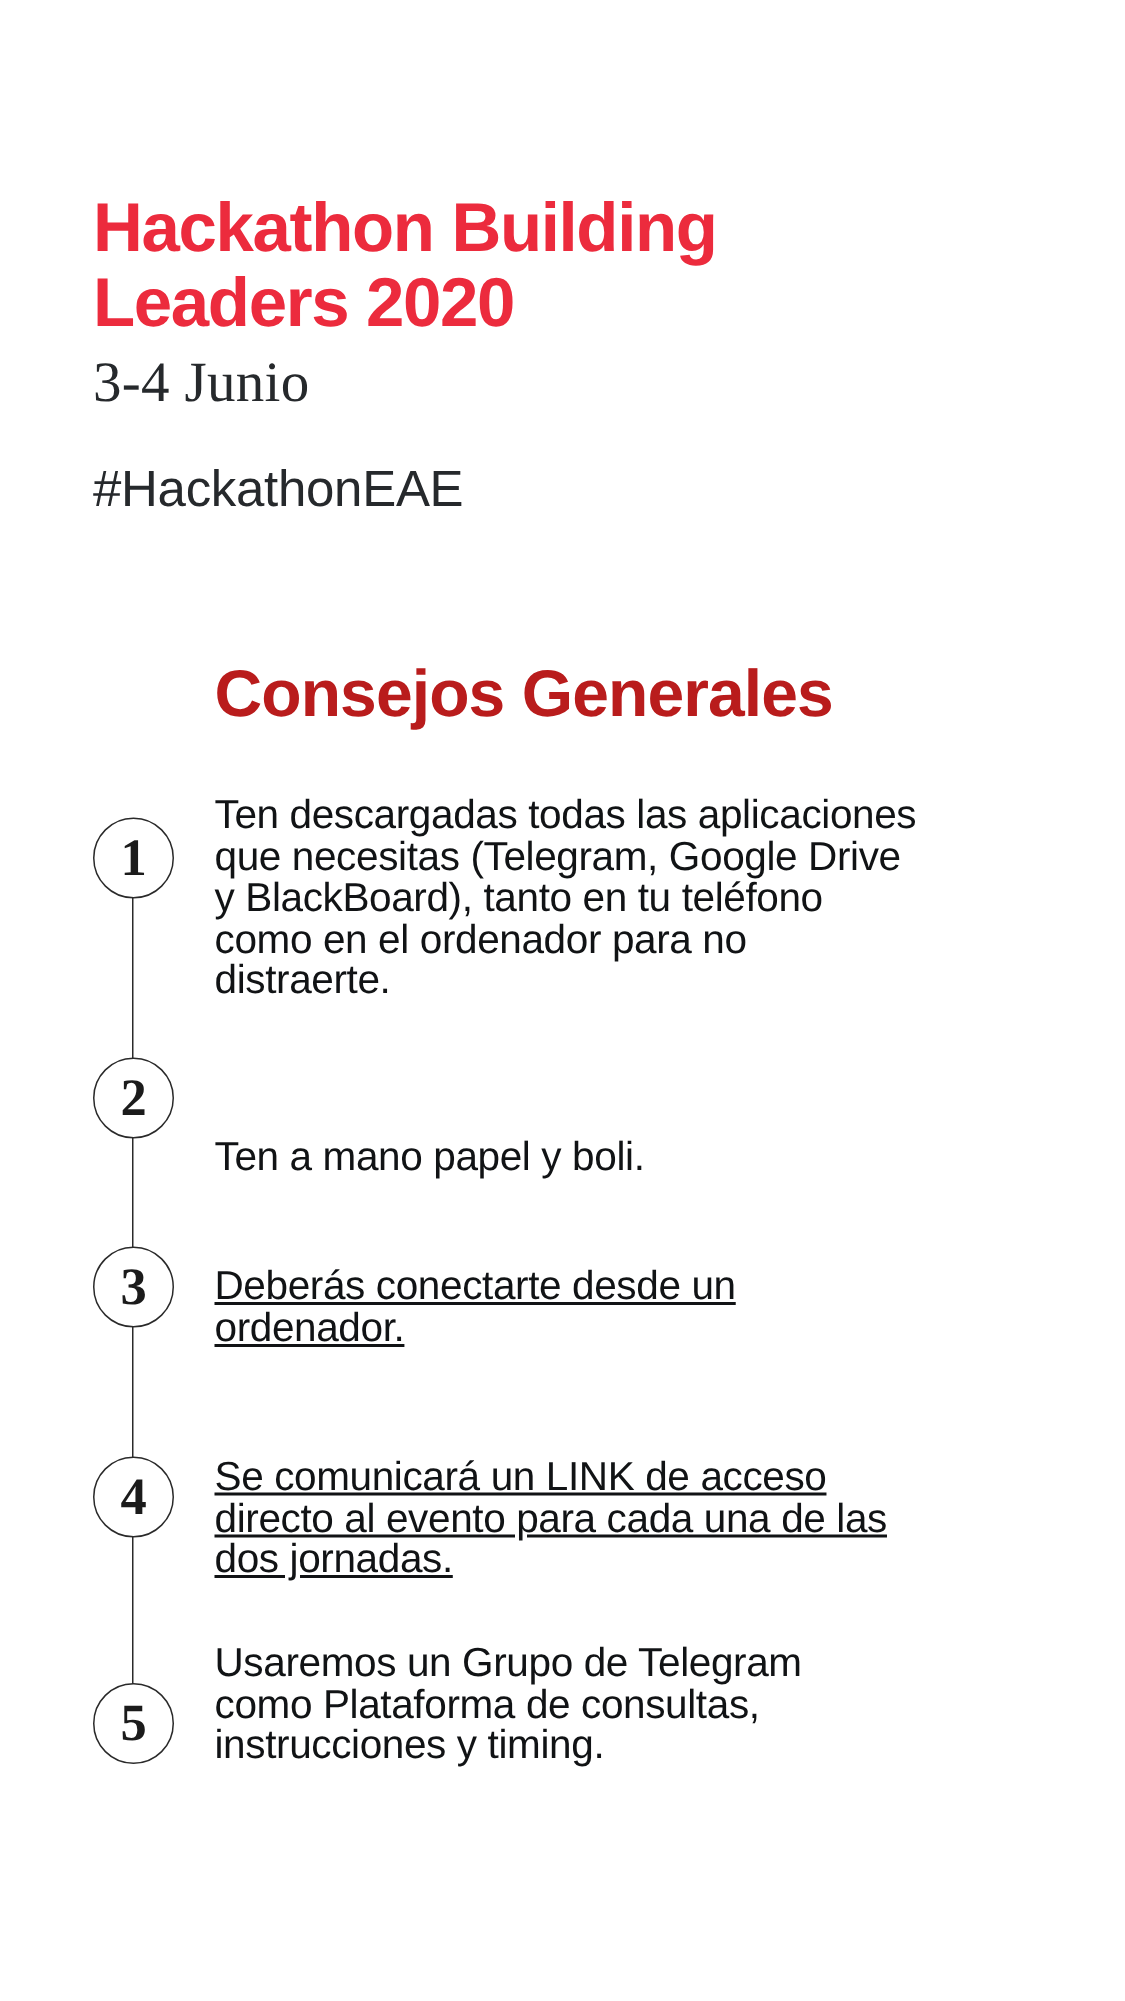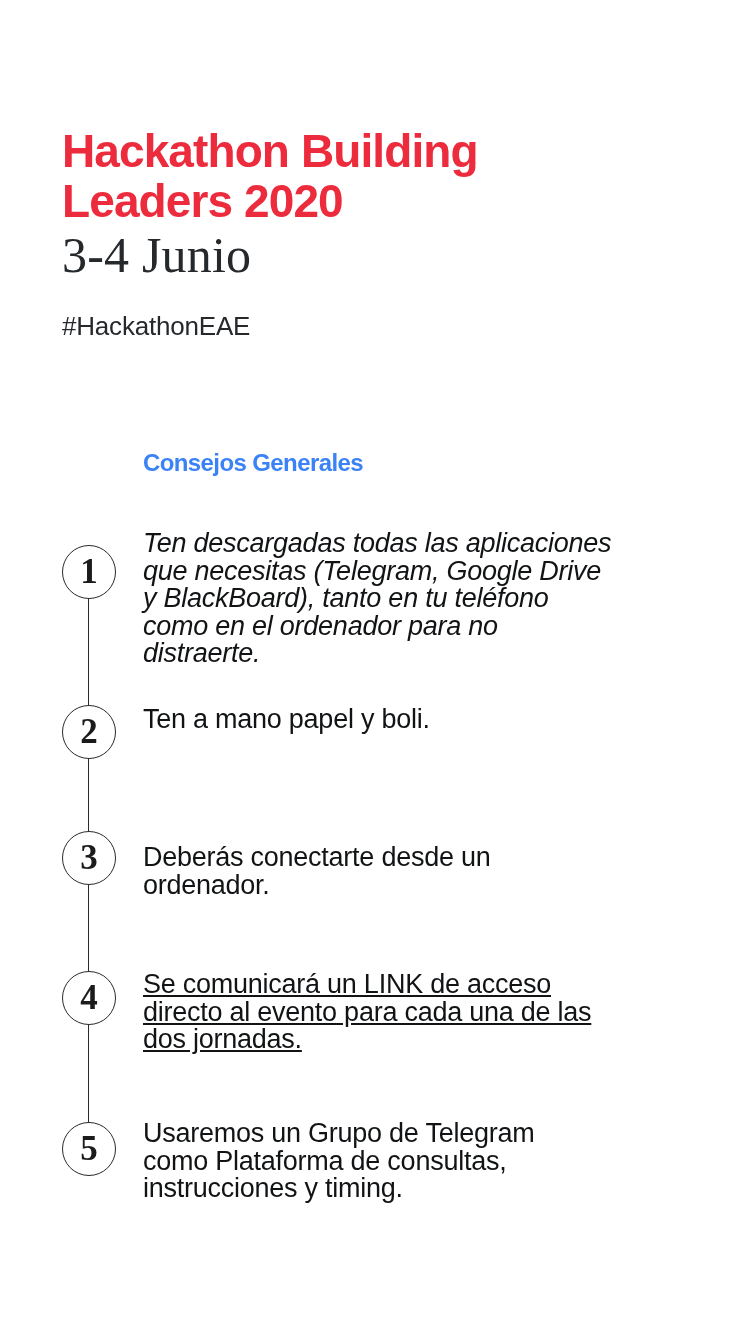--- a/index.html
+++ b/index.html
@@ -36,55 +36,55 @@
     font-size: 46px;
     line-height: 50px;
     letter-spacing: -0.9px;
     color: #ec2b3d;
     margin: 0;
     white-space: pre-line;
   }
   .event-dates {
     font-family: "Liberation Serif", serif;
     font-weight: 400;
-    font-size: 50px;
+    font-size: 38px;
     line-height: 54px;
     color: #26292c;
     margin: 0;
     padding-top: 2px;
     letter-spacing: 0.2px;
   }
 
   
   .hashtags {
     position: absolute;
     left: 62px;
     top: 306px;
     width: 620px;
   }
   .hashtag {
     font-family: "Liberation Sans", sans-serif;
     font-weight: 400;
-    font-size: 26px;
+    font-size: 34px;
     line-height: 41px;
     color: #26292c;
     letter-spacing: -0.2px;
   }
 
   
   .section-heading {
     position: absolute;
     left: 143px;
     top: 441px;
     font-family: "Liberation Sans", sans-serif;
     font-weight: 700;
-    font-size: 24px;
+    font-size: 44px;
     line-height: 44px;
     letter-spacing: -0.6px;
-    color: #3b82f6;
+    color: #b91c1c;
     margin: 0;
   }
 
   
   .timeline {
     position: absolute;
     left: 0;
     top: 0;
     width: 750px;
     height: 1334px;
@@ -154,45 +154,45 @@
 
   <h2 class="section-heading">Consejos Generales</h2>
 
   <div class="timeline">
     <div class="timeline-line" style="top: 572px; height: 577px;"></div>
 
     <div class="tl-item">
       <div class="tl-marker" style="top: 545px;">
         <span class="tl-number">1</span>
       </div>
-      <div class="tl-text" style="top: 530px; width: 470px; font-style: italic;">Ten descargadas todas las aplicaciones que necesitas (Telegram, Google Drive y BlackBoard), tanto en tu teléfono como en el ordenador para no distraerte.</div>
+      <div class="tl-text" style="top: 530px; width: 470px;">Ten descargadas todas las aplicaciones que necesitas (Telegram, Google Drive y BlackBoard), tanto en tu teléfono como en el ordenador para no distraerte.</div>
     </div>
 
     <div class="tl-item">
       <div class="tl-marker" style="top: 705px;">
         <span class="tl-number">2</span>
       </div>
-      <div class="tl-text" style="top: 706px; width: 430px;">Ten a mano papel y boli.</div>
+      <div class="tl-text" style="top: 758px; width: 430px;">Ten a mano papel y boli.</div>
     </div>
 
     <div class="tl-item">
       <div class="tl-marker" style="top: 831px;">
         <span class="tl-number">3</span>
       </div>
-      <div class="tl-text" style="top: 844px; width: 400px;">Deberás conectarte desde un ordenador.</div>
+      <div class="tl-text" style="top: 844px; width: 400px; text-decoration: underline;">Deberás conectarte desde un ordenador.</div>
     </div>
 
     <div class="tl-item">
       <div class="tl-marker" style="top: 971px;">
         <span class="tl-number">4</span>
       </div>
       <div class="tl-text" style="top: 971px; width: 470px; text-decoration: underline;">Se comunicará un LINK de acceso directo al evento para cada una de las dos jornadas.</div>
     </div>
 
     <div class="tl-item">
       <div class="tl-marker" style="top: 1122px;">
         <span class="tl-number">5</span>
       </div>
-      <div class="tl-text" style="top: 1120px; width: 430px;">Usaremos un Grupo de Telegram como Plataforma de consultas, instrucciones y timing.</div>
+      <div class="tl-text" style="top: 1095px; width: 430px;">Usaremos un Grupo de Telegram como Plataforma de consultas, instrucciones y timing.</div>
     </div>
   </div>
 
 </div>
 
 </body></html>

